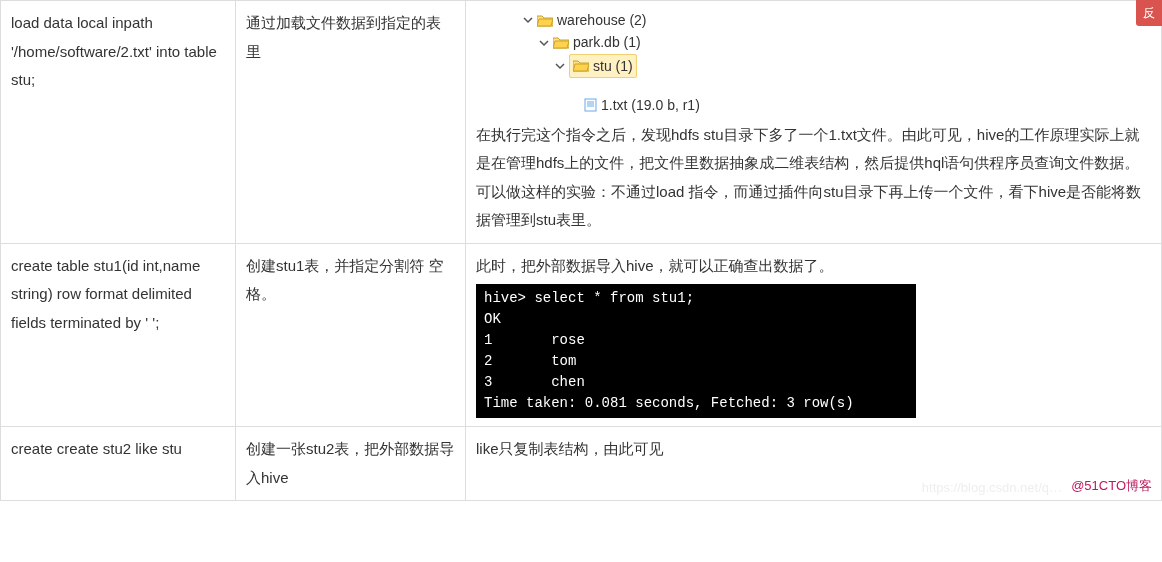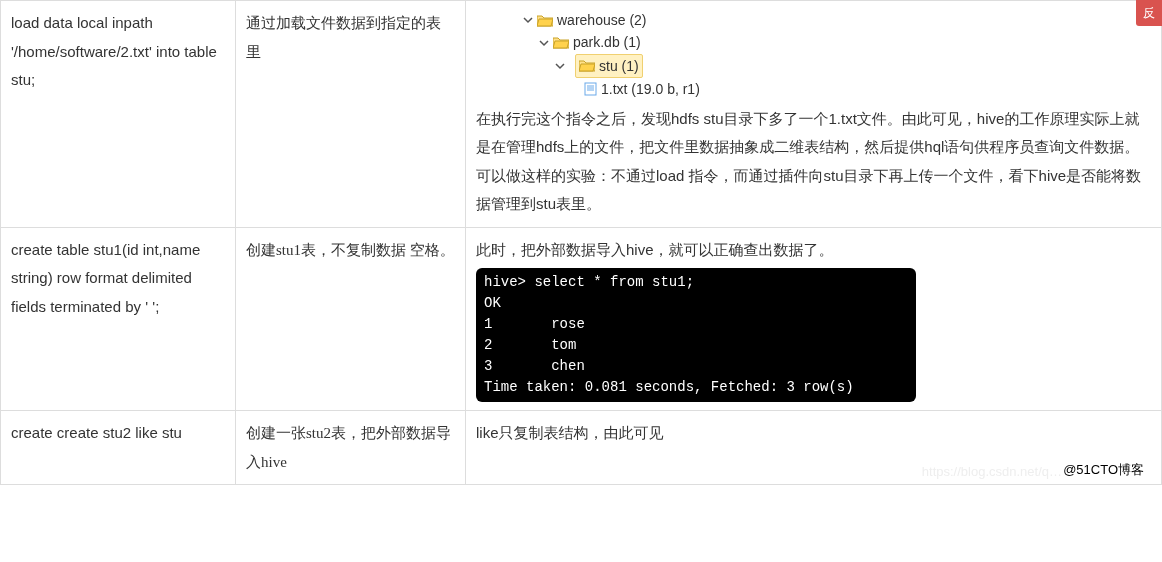--- a/index.html
+++ b/index.html
@@ -16,21 +16,21 @@
       width: 100%;
       table-layout: fixed;
     }
     td {
       border: 1px solid #ddd;
       padding: 8px 10px;
       vertical-align: top;
       line-height: 1.9;
     }
     td.col1 { width: 235px; }
-    td.col2 { width: 230px; font-family: Liberation Serif, serif; }
+    td.col2 { width: 230px; }
     td.col3 { }
     .tree { font-size: 14px; line-height: 1.6; padding-bottom: 4px;}
     .tree-row { display: flex; align-items: center; white-space: nowrap; }
     .tg { display:inline-flex; align-items:center; justify-content:center; width:12px; height:12px; margin-right:3px; color:#555;}
     .tg svg { width:10px; height:10px; }
     .fld { display:inline-flex; width:16px; height:13px; margin-right:4px; }
     .fld svg { width:16px; height:13px; }
     .file-ic { display:inline-flex; width:13px; height:14px; margin-right:4px;}
     .file-ic svg { width:13px; height:14px; }
     .sel { background:#fff1c2; border:1px solid #f0d070; padding:0 3px; border-radius:2px; display:inline-flex; align-items:center;}
@@ -39,28 +39,27 @@
     .terminal {
       background: #000;
       color: #fff;
       font-family: "Courier New", monospace;
       font-size: 14px;
       padding: 4px 8px;
       line-height: 1.5;
       white-space: pre;
       margin-top: 4px;
       width: 440px;
-      border-radius: 6px;
     }
     .watermark {
       position: absolute;
-      right: 18px;
+      right: 10px;
       bottom: 6px;
       font-size: 13px;
-      color: #000000;
+      color: #be185d;
       pointer-events: none;
     }
     .wm2 {
       position:absolute;
       right:100px;
       bottom:6px;
       font-size:13px;
       color:#eee;
       pointer-events:none;
     }
@@ -110,55 +109,55 @@
                 </svg>
               </span>
           <span class="fld">
                 <svg viewBox="0 0 16 13">
                   <path d="M0 2 h5 l2 2 h9 v8 h-16 z" fill="#ffe08a" stroke="#c9a227"></path>
                   <path d="M2 5 h14 l-2 7 h-14 z" fill="#ffd24d" stroke="#c9a227"></path>
                 </svg>
               </span>
           <span class="tree-label">park.db (1)</span>
         </div>
-        <div class="tree-row" style="padding-left:78px;gap:6px;">
+        <div class="tree-row" style="padding-left:78px;">
           <span class="tg">
                 <svg viewBox="0 0 10 10">
                   <path d="M1 3 L5 7 L9 3" fill="none" stroke="#555" stroke-width="1.5"></path>
                 </svg>
               </span>
           <span class="sel">
             <span class="fld">
                   <svg viewBox="0 0 16 13">
                     <path d="M0 2 h5 l2 2 h9 v8 h-16 z" fill="#ffe08a" stroke="#c9a227"></path>
                     <path d="M2 5 h14 l-2 7 h-14 z" fill="#ffd24d" stroke="#c9a227"></path>
                   </svg>
                 </span>
             <span class="tree-label">stu (1)</span>
           </span>
         </div>
-        <div class="tree-row" style="padding-left:108px;">
+        <div class="tree-row" style="padding-left:108px;margin-top:16px;">
           <span class="file-ic">
                 <svg viewBox="0 0 13 14">
                   <rect x="1" y="1" width="11" height="12" fill="#fff" stroke="#6aa9e9"></rect>
                   <line x1="3" y1="4" x2="10" y2="4" stroke="#6aa9e9"></line>
                   <line x1="3" y1="6" x2="10" y2="6" stroke="#6aa9e9"></line>
                   <line x1="3" y1="8" x2="10" y2="8" stroke="#6aa9e9"></line>
                 </svg>
               </span>
           <span class="tree-label">1.txt (19.0 b, r1)</span>
         </div>
       </div>
       <div class="para">在执行完这个指令之后，发现hdfs stu目录下多了一个1.txt文件。由此可见，hive的工作原理实际上就是在管理hdfs上的文件，把文件里数据抽象成二维表结构，然后提供hql语句供程序员查询文件数据。</div>
       <div class="para">可以做这样的实验：不通过load 指令，而通过插件向stu目录下再上传一个文件，看下hive是否能将数据管理到stu表里。</div>
     </td>
   </tr>
   <tr>
     <td class="col1">create table stu1(id int,name string) row format delimited fields terminated by '  ';</td>
-    <td class="col2">创建stu1表，不复制数据 空格。</td>
+    <td class="col2">创建stu1表，并指定分割符 空格。</td>
     <td class="col3">
       <div class="para">此时，把外部数据导入hive，就可以正确查出数据了。</div>
       <div class="terminal">hive&gt; select * from stu1;
 OK
 1       rose
 2       tom
 3       chen
 Time taken: 0.081 seconds, Fetched: 3 row(s)</div>
     </td>
   </tr>

